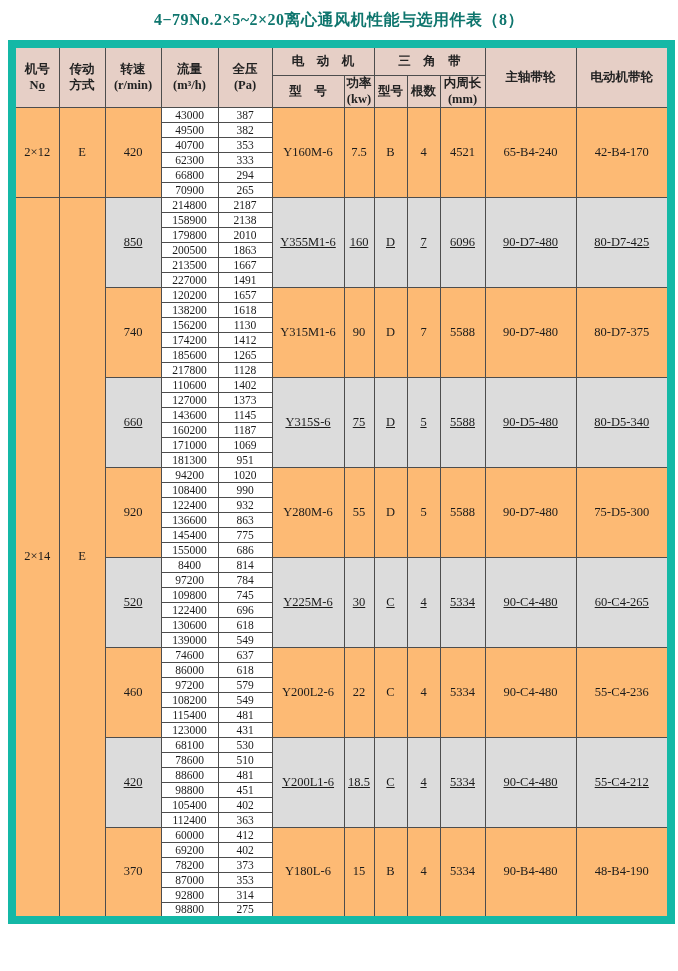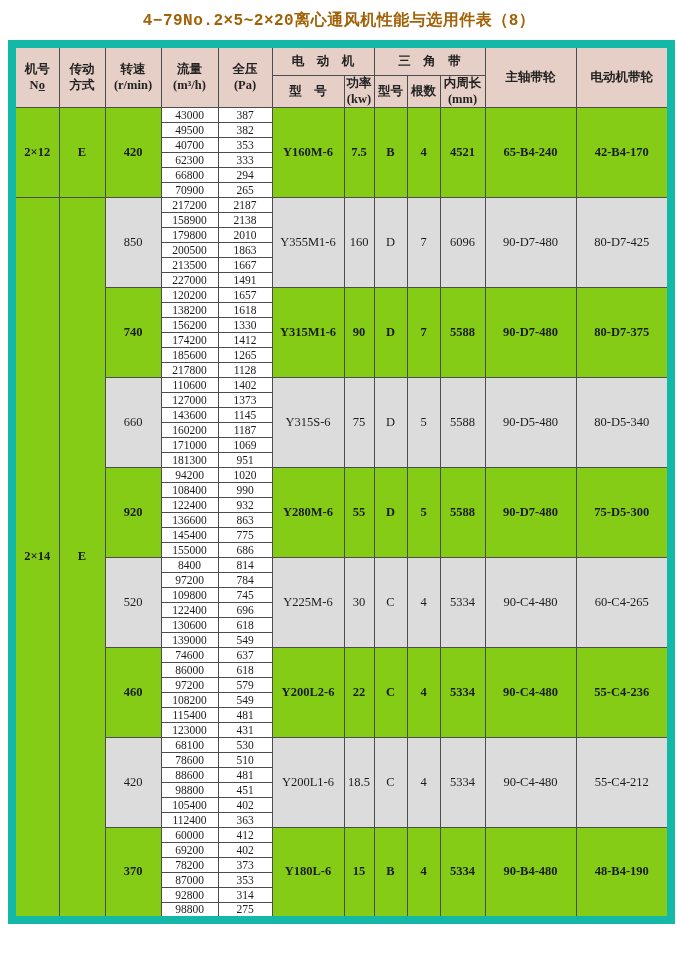--- a/index.html
+++ b/index.html
@@ -8,21 +8,21 @@
     --border:#4d4d4d;
     --ink:#1b1b1b;
   }
   html,body{margin:0;padding:0;}
   body{
     width:678px;height:971px;background:#ffffff;overflow:hidden;
     font-family:"Liberation Serif","DejaVu Serif",serif;color:var(--ink);
   }
   .title{
     text-align:center;font-weight:bold;font-size:16px;
-    padding-top:10px;margin-bottom:9px;letter-spacing:.5px;color:#a16207;font-family:Liberation Mono, monospace;
+    padding-top:10px;margin-bottom:9px;letter-spacing:.5px;color:#0f766e;
   }
   table{
     border-collapse:collapse;table-layout:fixed;
     margin-left:8px;width:661px;
     border:8px solid #14b8a6;
   }
   th,td{
     border:1px solid var(--border);
     text-align:center;vertical-align:middle;
     padding:0;overflow:hidden;
@@ -30,22 +30,22 @@
   thead th{
     background:var(--header-bg);
     font-weight:bold;font-size:12.5px;line-height:1.25;
     white-space:pre-line;color:#222;
   }
   tr.h1 th{height:27px;}
   tr.h2 th{height:29px;}
   tbody td{font-size:12.5px;line-height:1.1;}
   tbody tr{height:15px;}
   td.fp{background:#ffffff;font-size:11.5px;line-height:13px;}
-  td.plain{background:#84cc16;font-weight:bold;}
-  td.shaded{background:var(--shade);}
+  td.plain{background:#fdba74;}
+  td.shaded{background:var(--shade);text-decoration:underline;}
 </style>
 </head>
 <body>
 
 <div class="page">
   <div class="title">4−79No.2×5~2×20离心通风机性能与选用件表（8）</div>
 
   <table>
     <colgroup>
       <col style="width:47px">
@@ -120,21 +120,21 @@
           <td class="fp">294</td>
         </tr>
         <tr>
           <td class="fp">70900</td>
           <td class="fp">265</td>
         </tr>
         <tr>
           <td rowspan="48" class="plain">2×14</td>
           <td rowspan="48" class="plain">E</td>
           <td rowspan="6" class="shaded">850</td>
-          <td class="fp">217200</td>
+          <td class="fp">214800</td>
           <td class="fp">2187</td>
           <td rowspan="6" class="shaded">Y355M1-6</td>
           <td rowspan="6" class="shaded">160</td>
           <td rowspan="6" class="shaded">D</td>
           <td rowspan="6" class="shaded">7</td>
           <td rowspan="6" class="shaded">6096</td>
           <td rowspan="6" class="shaded">90-D7-480</td>
           <td rowspan="6" class="shaded">80-D7-425</td>
         </tr>
         <tr>
@@ -168,21 +168,21 @@
           <td rowspan="6" class="plain">5588</td>
           <td rowspan="6" class="plain">90-D7-480</td>
           <td rowspan="6" class="plain">80-D7-375</td>
         </tr>
         <tr>
           <td class="fp">138200</td>
           <td class="fp">1618</td>
         </tr>
         <tr>
           <td class="fp">156200</td>
-          <td class="fp">1330</td>
+          <td class="fp">1130</td>
         </tr>
         <tr>
           <td class="fp">174200</td>
           <td class="fp">1412</td>
         </tr>
         <tr>
           <td class="fp">185600</td>
           <td class="fp">1265</td>
         </tr>
         <tr>

